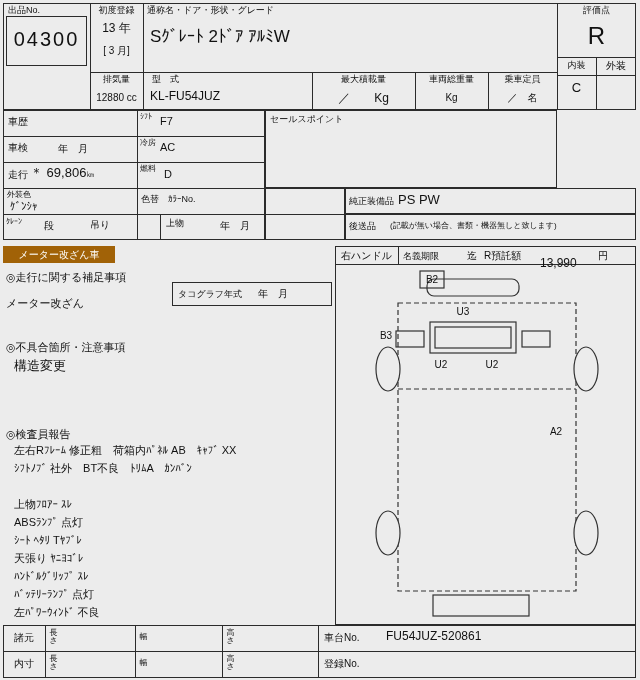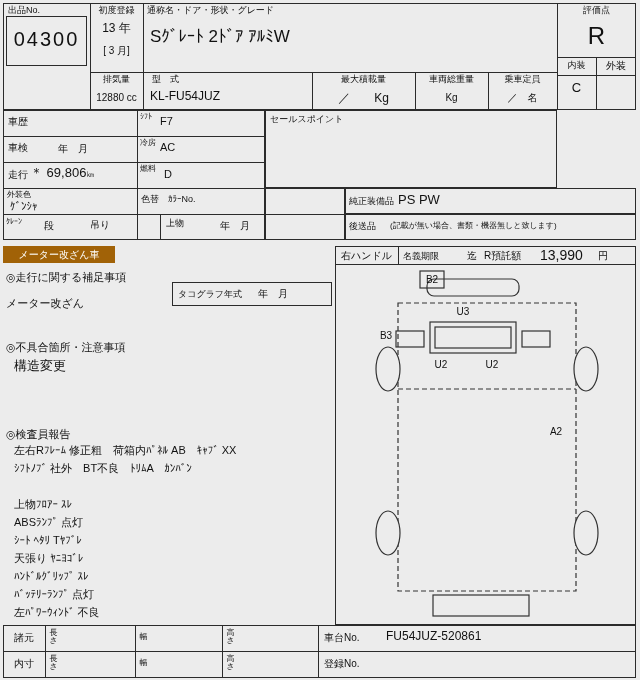--- a/index.html
+++ b/index.html
@@ -117,21 +117,21 @@
   <div class="t b" style="left:398px;top:193px;font-size:13px">PS PW</div>
   <div class="t" style="left:349px;top:221px;font-size:9px">後送品</div>
   <div class="t" style="left:390px;top:221px;font-size:8px">(記載が無い場合、書類・機器無しと致します)</div>
 
   <div class="badge b" style="left:3px;top:246px;width:112px;height:17px;font-size:10px">メーター改ざん車</div>
 
   <div class="t c" style="left:335px;top:250px;width:63px;font-size:10px">右ハンドル</div>
   <div class="t" style="left:403px;top:251px;font-size:9px">名義期限</div>
   <div class="t" style="left:467px;top:250px;font-size:10px">迄</div>
   <div class="t" style="left:484px;top:250px;font-size:10px">R預託額</div>
-  <div class="t b" style="left:540px;top:247px;font-size:14px">13,990</div>
+  <div class="t b" style="left:540px;top:257px;font-size:12px">13,990</div>
   <div class="t" style="left:598px;top:250px;font-size:10px">円</div>
 
   <div class="t" style="left:6px;top:271px;font-size:11px">◎走行に関する補足事項</div>
   <div class="t" style="left:178px;top:289px;font-size:9px">タコグラフ年式</div>
   <div class="t" style="left:258px;top:288px;font-size:10px">年　月</div>
   <div class="t" style="left:6px;top:297px;font-size:11px">メーター改ざん</div>
 
   <div class="t" style="left:6px;top:341px;font-size:11px">◎不具合箇所・注意事項</div>
   <div class="t" style="left:14px;top:359px;font-size:13px">構造変更</div>
 

